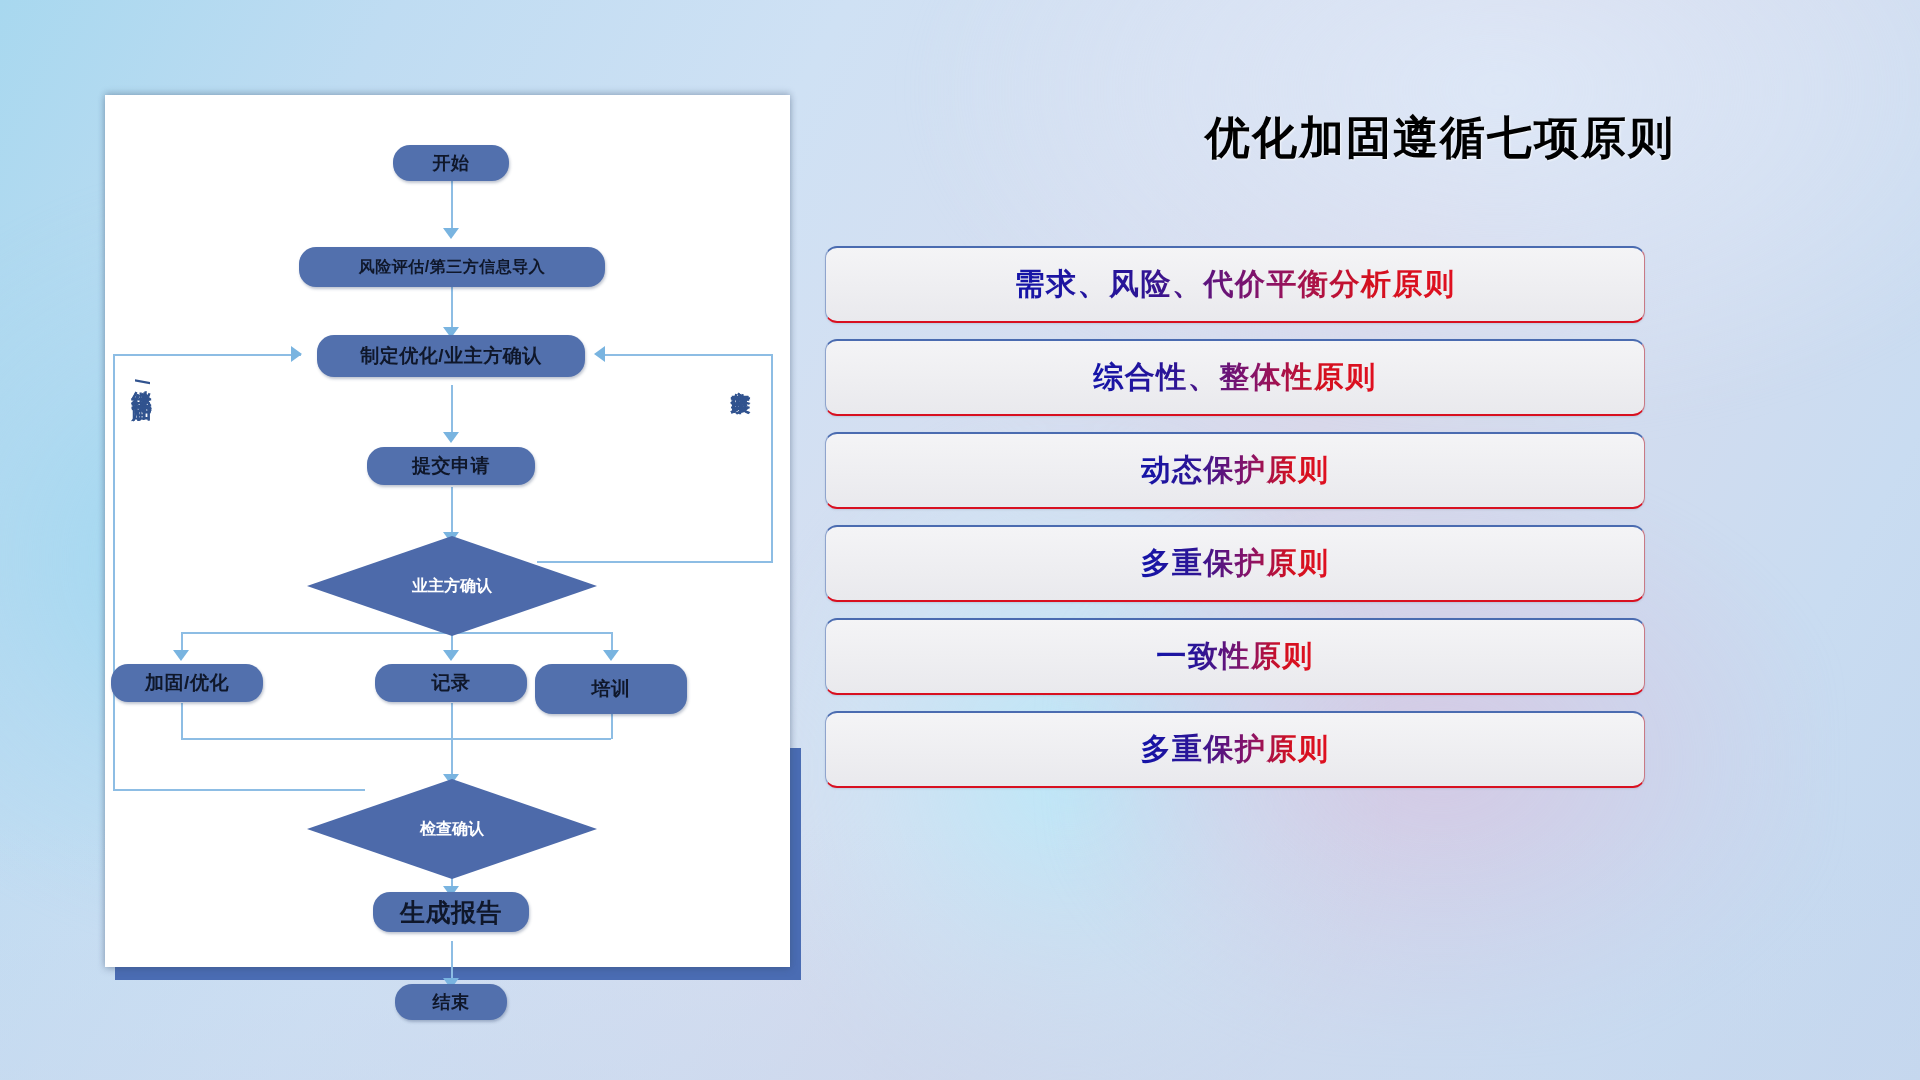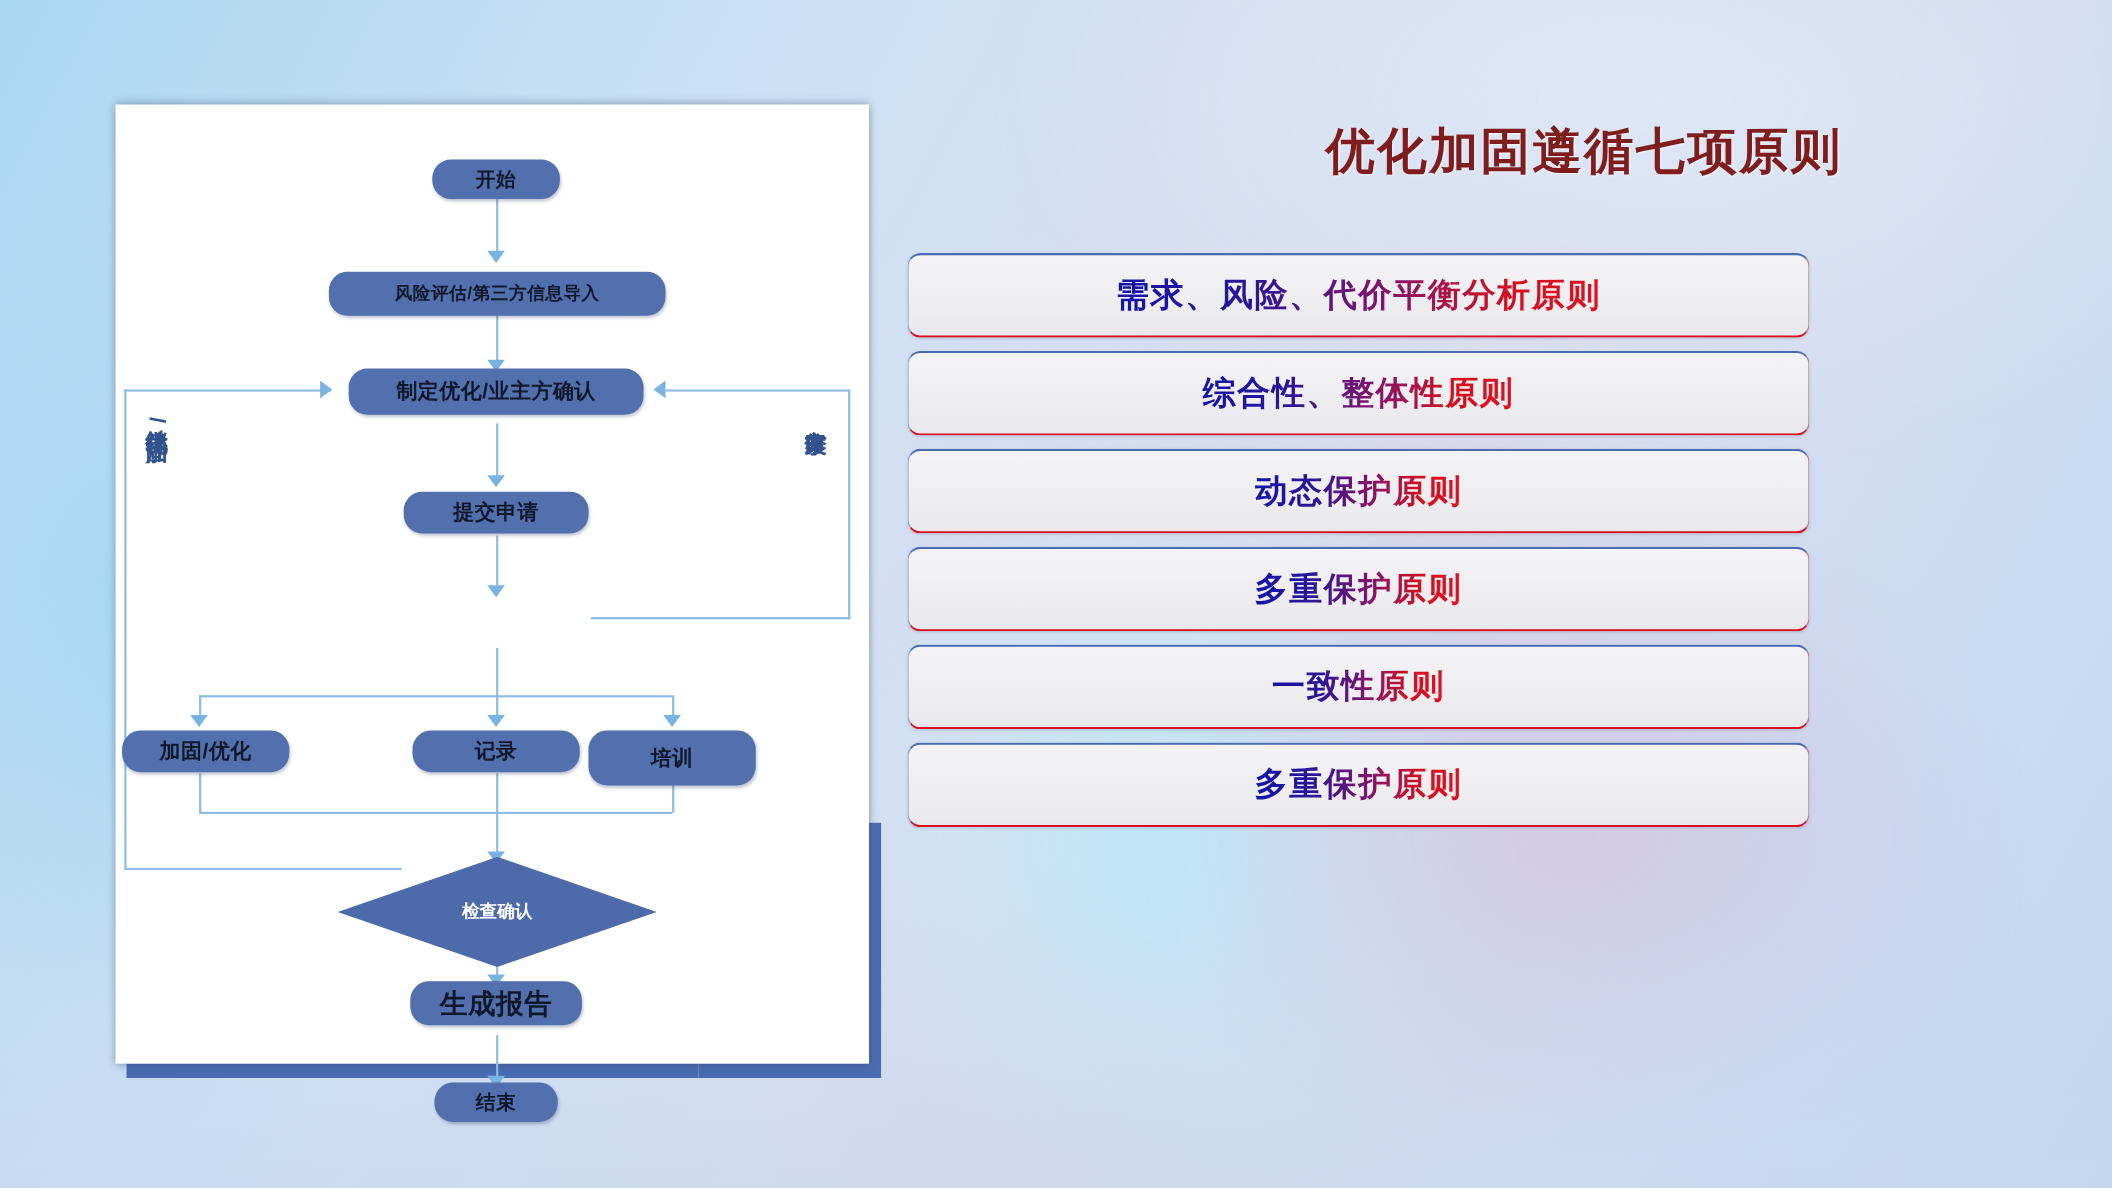--- a/index.html
+++ b/index.html
@@ -115,39 +115,40 @@
     border-left:0;
   }
 
   
   #right-panel { position:absolute; left:960px; top:0; width:960px; height:1080px; }
 
   #principles-title {
     position:absolute; left:0; top:108px; width:960px;
     text-align:center;
     font-size:45px; font-weight:bold;
-    color:#7f1d1d;
+    color:#000000;
     letter-spacing:2px;
     text-shadow:1px 1px 2px rgba(255,255,255,.7);
   }
 
   #principle-list { position:absolute; left:-135px; top:230px; width:820px; }
 
   .principle-card {
     position:relative;
     height:77px;
     margin-bottom:12px;
     background:linear-gradient(180deg,#f4f4f6 0%, #eeeef1 55%, #e9e9ed 100%);
     border-radius:12px;
     border-top:2px solid #4a6bb0;
     border-bottom:2.5px solid #d81020;
     border-left:1.5px solid #8fa4cd;
     border-right:1.5px solid #c87a86;
     display:flex; align-items:center; justify-content:center;
     box-shadow:0 1px 2px rgba(90,110,140,.18);
+    margin-top:16px;
   }
   .principle-text {
     font-size:30px; font-weight:bold; letter-spacing:1.5px;
     background:linear-gradient(90deg,#1414a8 0%, #2b1596 28%, #8b1366 58%, #d3101f 80%, #e01020 100%);
     -webkit-background-clip:text; background-clip:text;
     -webkit-text-fill-color:transparent; color:transparent;
     white-space:nowrap;
   }
 </style>
 </head>
@@ -210,20 +211,21 @@
     <div class="arr" style="left:338px; top:883px;"></div>
 
     <div class="flow-box" style="left:288px; top:50px; width:116px; height:36px; font-size:18px;">开始</div>
 
     <div class="flow-box" style="left:194px; top:152px; width:306px; height:40px; font-size:16px;">风险评估/第三方信息导入</div>
 
     <div class="flow-box" style="left:212px; top:240px; width:268px; height:42px; font-size:19px;">制定优化/业主方确认</div>
 
     <div class="flow-box" style="left:262px; top:352px; width:168px; height:38px; font-size:19px;">提交申请</div>
 
+    <div class="flow-diamond" style="left:202px; top:441px; width:290px; height:100px; font-size:16px;">业主方确认</div>
 
     <div class="flow-box" style="left:6px;  top:569px; width:152px; height:38px; font-size:19px;">加固/优化</div>
 
     <div class="flow-box" style="left:270px; top:569px; width:152px; height:38px; font-size:19px;">记录</div>
 
     <div class="flow-box" style="left:430px; top:569px; width:152px; height:50px; font-size:19px;">培训</div>
 
     <div class="flow-diamond" style="left:202px; top:684px; width:290px; height:100px; font-size:16px;">检查确认</div>
 
     <div class="flow-box" style="left:268px; top:797px; width:156px; height:40px; font-size:25px;">生成报告</div>

